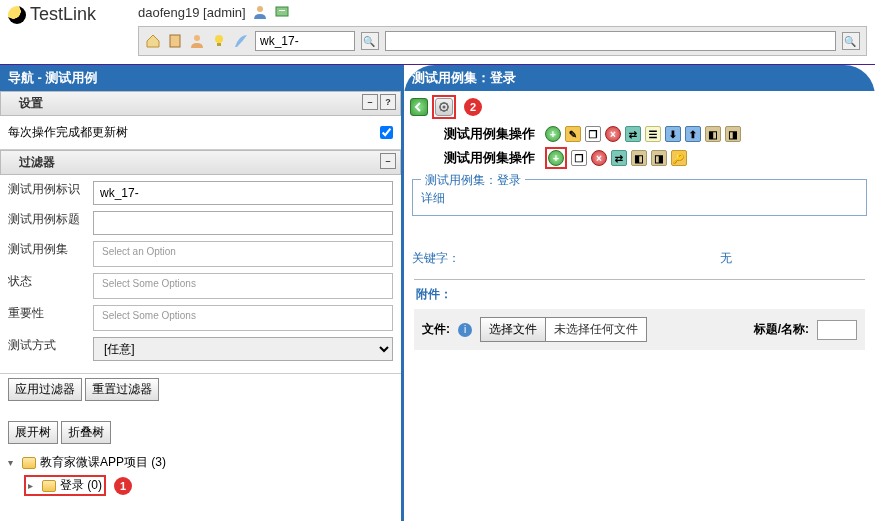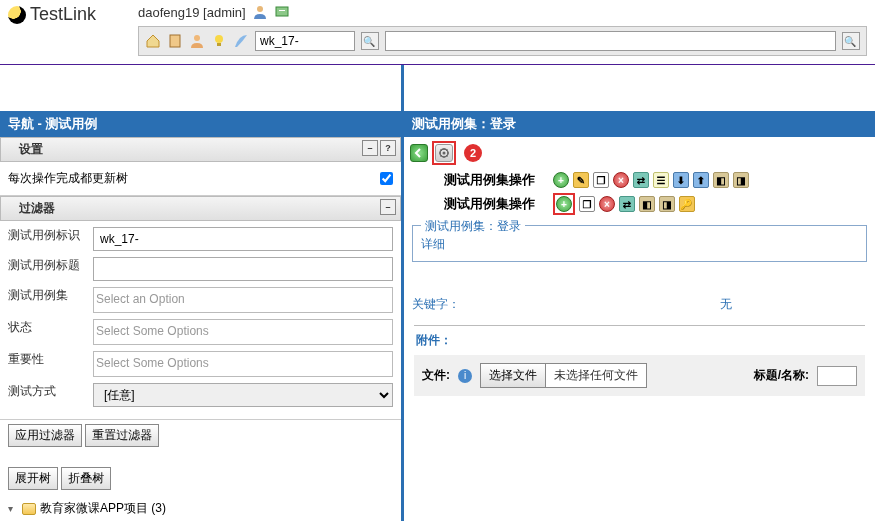--- a/index.html
+++ b/index.html
@@ -18,35 +18,35 @@
   .search-box-1 { width: 100px; }
   .search-box-2 { flex: 1; }
   .search-btn { width: 18px; height: 18px; border: 1px solid #999; background: #f0f0f0; cursor: pointer; display:flex; align-items:center; justify-content:center; font-size:10px; }
   
   
   .main-layout { display: flex; height: calc(521px - 65px); }
   .left-panel { width: 404px; border-right: 3px solid #2a6fb3; display: flex; flex-direction: column; overflow: hidden; }
   .right-panel { flex: 1; display: flex; flex-direction: column; overflow: hidden; border-radius: 31px; }
   
   
-  .panel-header-blue { background: #2a6fb3; color: #fff; font-weight: bold; padding: 4px 8px; font-size: 13px; margin-top: 46px; }
+  .panel-header-blue { background: #2a6fb3; color: #fff; font-weight: bold; padding: 4px 8px; font-size: 13px; }
   .panel-header-gray { background: linear-gradient(#f4f4f4, #e0e0e0); border: 1px solid #bbb; padding: 3px 18px; font-size: 12px; font-weight: bold; color: #333; position: relative; }
   .panel-header-gray .header-icons { position: absolute; right: 4px; top: 2px; display: flex; gap: 2px; }
   .header-icons .hicon { width: 16px; height: 16px; border: 1px solid #888; background: #f0f0f0; font-size: 9px; text-align: center; line-height: 14px; cursor: pointer; }
   
   
   .settings-body { padding: 4px 8px; border-bottom: 1px solid #ccc; }
   .settings-row { display: flex; justify-content: space-between; align-items: center; padding: 4px 0; }
   
   
   .filter-body { padding: 6px 8px; border-bottom: 1px solid #ccc; }
   .filter-row { display: flex; margin-bottom: 6px; }
   .filter-label { width: 85px; font-size: 12px; color: #333; }
   .filter-input { flex: 1; height: 24px; border: 1px solid #aaa; padding: 0 6px; font-size: 12px; }
-  .filter-select-placeholder { flex: 1; height: 26px; border: 1px solid #bbb; padding: 4px 2px; font-size: 12px; color: #999; background: #fff; }
+  .filter-select-placeholder { flex: 1; height: 26px; border: 1px solid #bbb; padding: 4px 8px; font-size: 10px; color: #999; background: #fff; }
   
   .button-row { padding: 4px 8px; }
   .btn { background: linear-gradient(#fff, #e0e0e0); border: 1px solid #888; padding: 2px 6px; font-size: 12px; cursor: pointer; }
   
   
   .tree-area { padding: 4px 8px; flex: 1; overflow: auto; }
   .tree-node { display: flex; align-items: center; padding: 2px 0; gap: 4px; }
   .tree-toggle { width: 10px; font-size: 10px; color: #666; user-select: none; }
   .folder-icon { width: 14px; height: 12px; background: linear-gradient(#ffe9a8, #f4c755); border: 1px solid #c49b2b; border-radius: 2px; }
   .tree-child { margin-left: 16px; }
@@ -54,21 +54,21 @@
   .annot-circle { display: inline-flex; width: 18px; height: 18px; border-radius: 50%; background: #e03030; color: #fff; align-items: center; justify-content: center; font-size: 11px; font-weight: bold; margin-left: 4px; }
   
   
   .right-toolbar { padding: 4px 6px; display: flex; align-items: center; gap: 4px; }
   .ricon { width: 18px; height: 18px; border-radius: 3px; display: inline-flex; align-items: center; justify-content: center; font-size: 11px; cursor: pointer; }
   .ricon-green { background: radial-gradient(#8de08d, #3ca03c); border: 1px solid #2a7a2a; }
   .ricon-gray { background: linear-gradient(#f0f0f0, #d0d0d0); border: 1px solid #999; }
   .annot-box-inline { border: 2px solid #e03030; display: inline-flex; padding: 1px; }
   
   .ops-row { padding: 2px 10px 2px 40px; display: flex; align-items: center; gap: 4px; font-size: 13px; font-weight: bold; }
-  .ops-label { margin-right: 14px; }
+  .ops-label { margin-right: 6px; }
   .op-icon { width: 16px; height: 16px; display: inline-flex; align-items: center; justify-content: center; font-size: 10px; cursor: pointer; border-radius: 2px; }
   .op-green-plus { background: radial-gradient(#9ee89e, #3ca03c); border: 1px solid #2a7a2a; color: #fff; border-radius: 50%; }
   .op-red-x { background: radial-gradient(#f2a0a0, #d03030); border: 1px solid #a02020; color: #fff; border-radius: 50%; }
   .op-yellow { background: #f4c755; border: 1px solid #c49b2b; }
   .op-blue { background: #88b8e8; border: 1px solid #4a7aaa; }
   .op-tan { background: #d8c898; border: 1px solid #a89868; }
   .op-teal { background: #7cc8b8; border: 1px solid #4a9888; }
   
   .right-fieldset { margin: 8px; border: 1px solid #88a8cc; padding: 10px 8px 8px 8px; position: relative; }
   .right-fieldset-legend { position: absolute; top: -8px; left: 8px; background: #fff; padding: 0 4px; color: #2a6fb3; font-size: 12px; }

